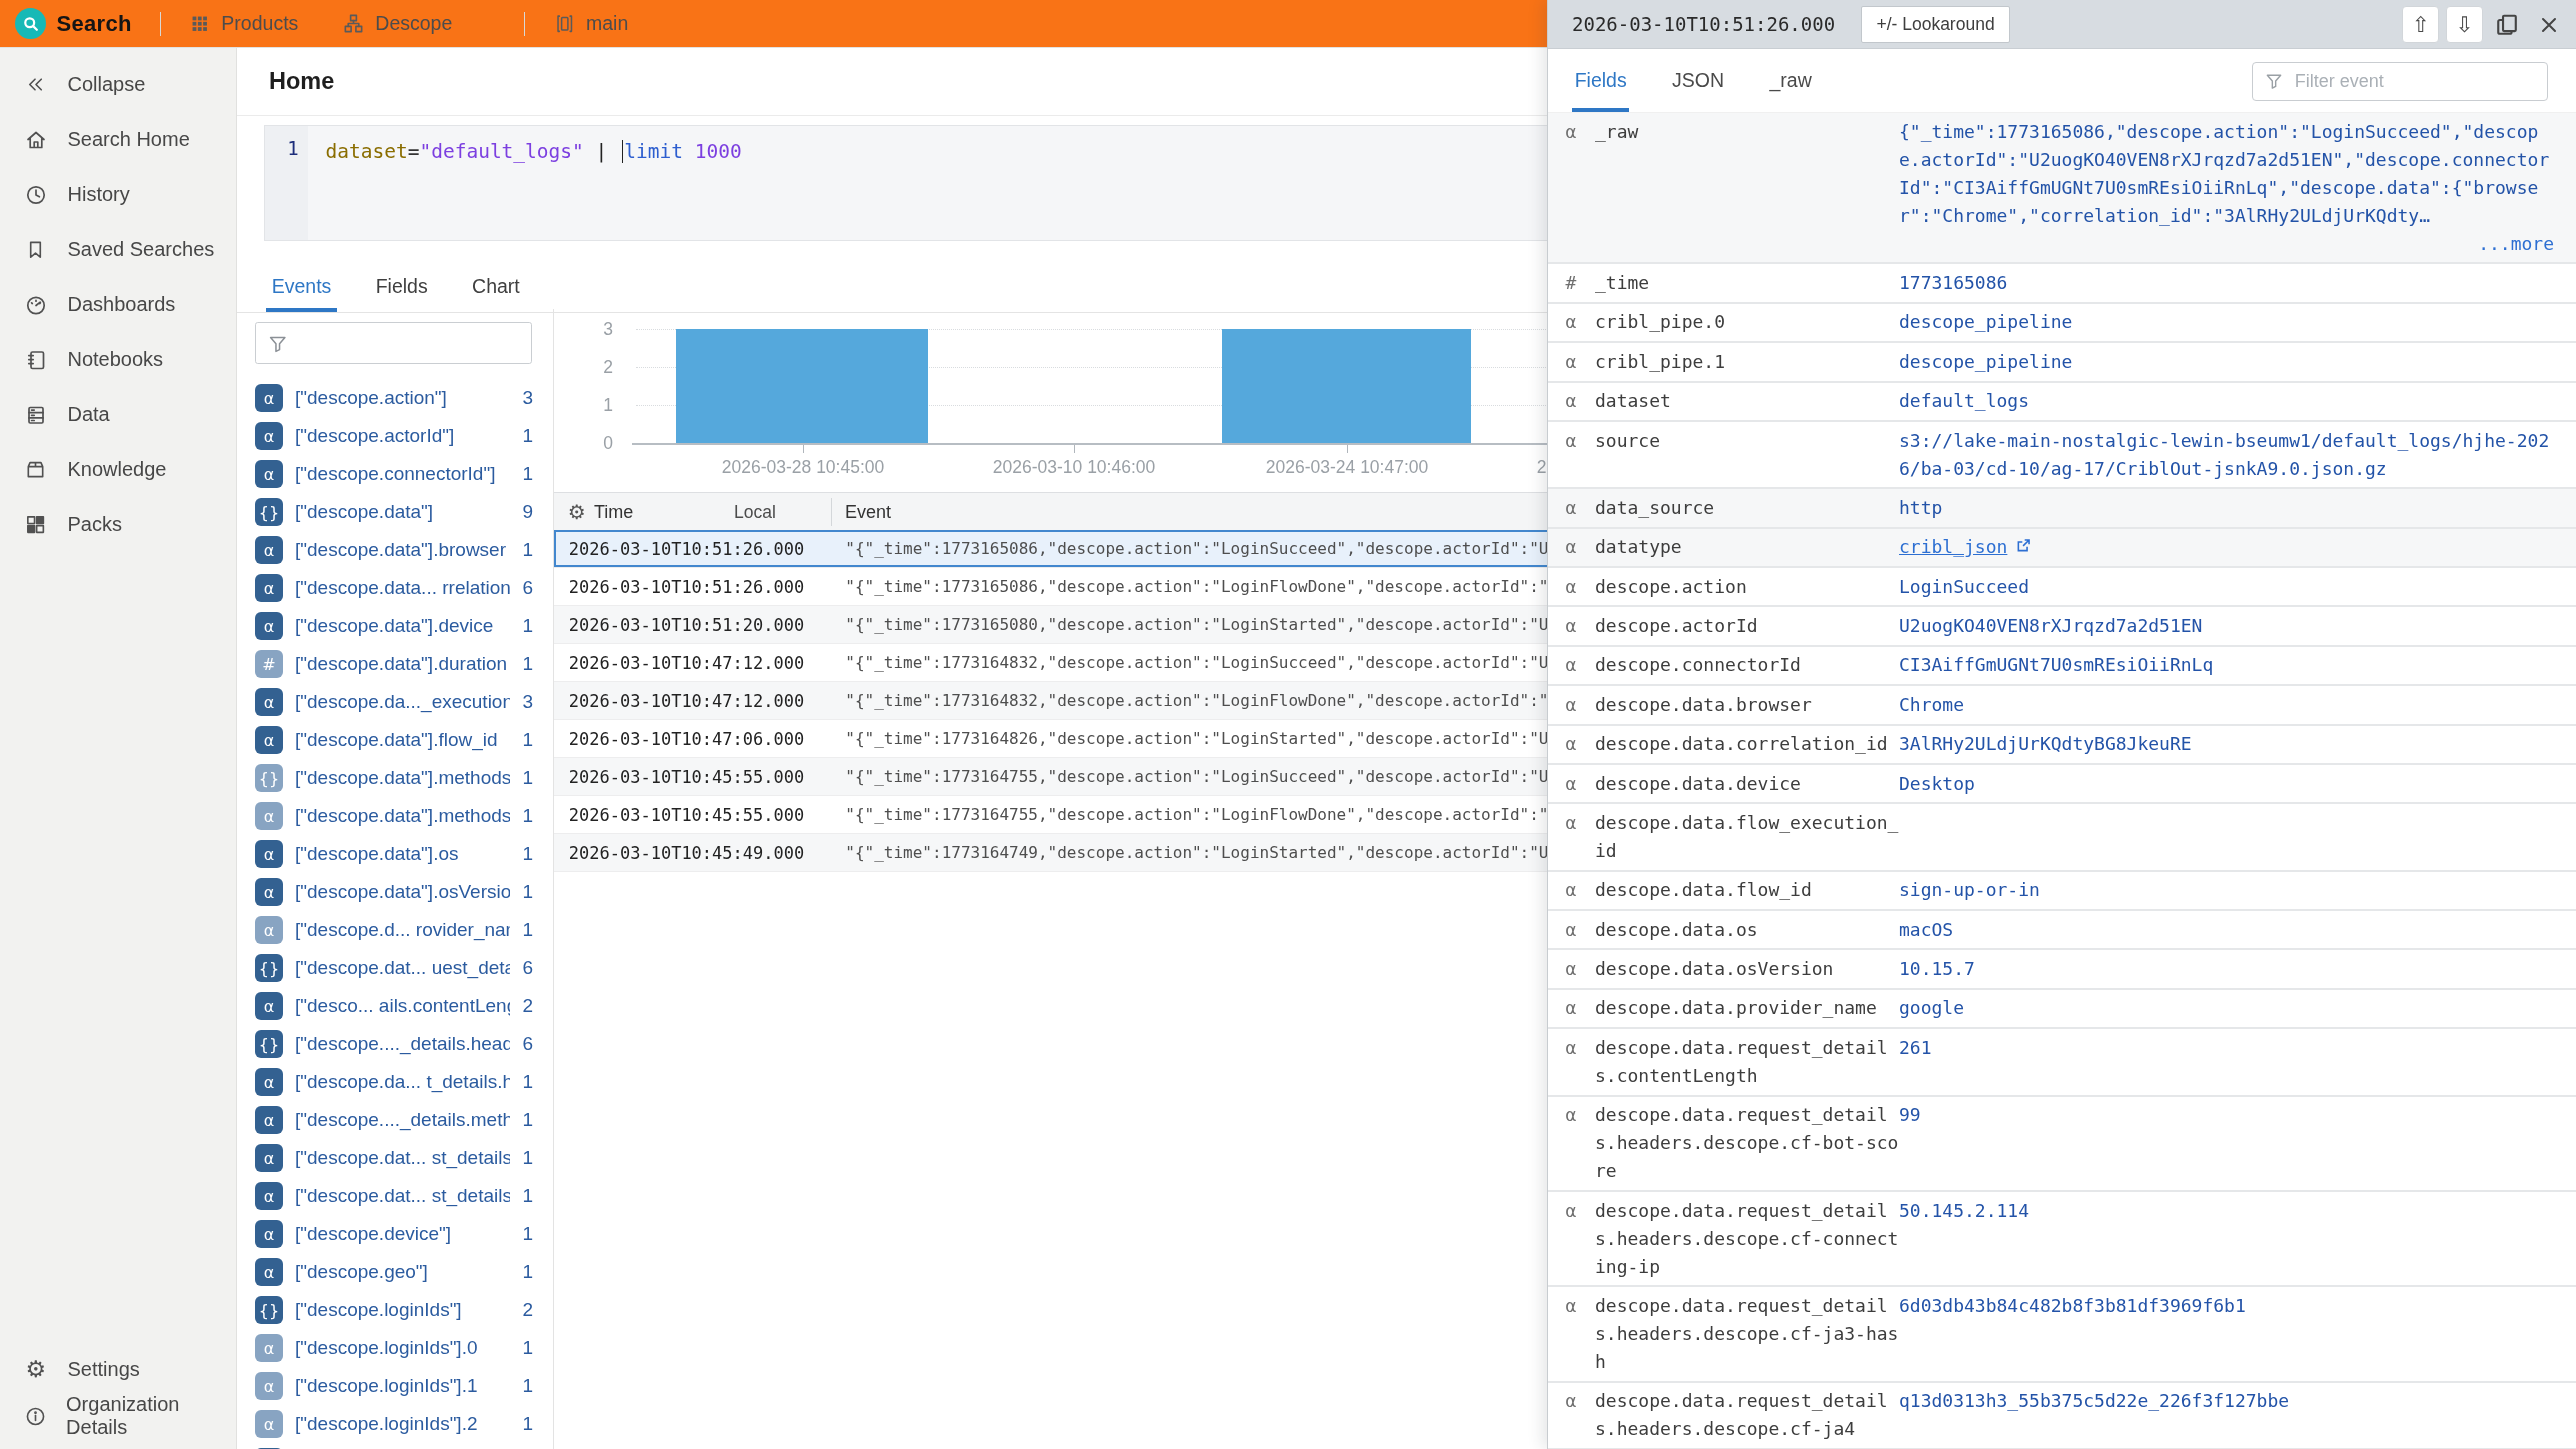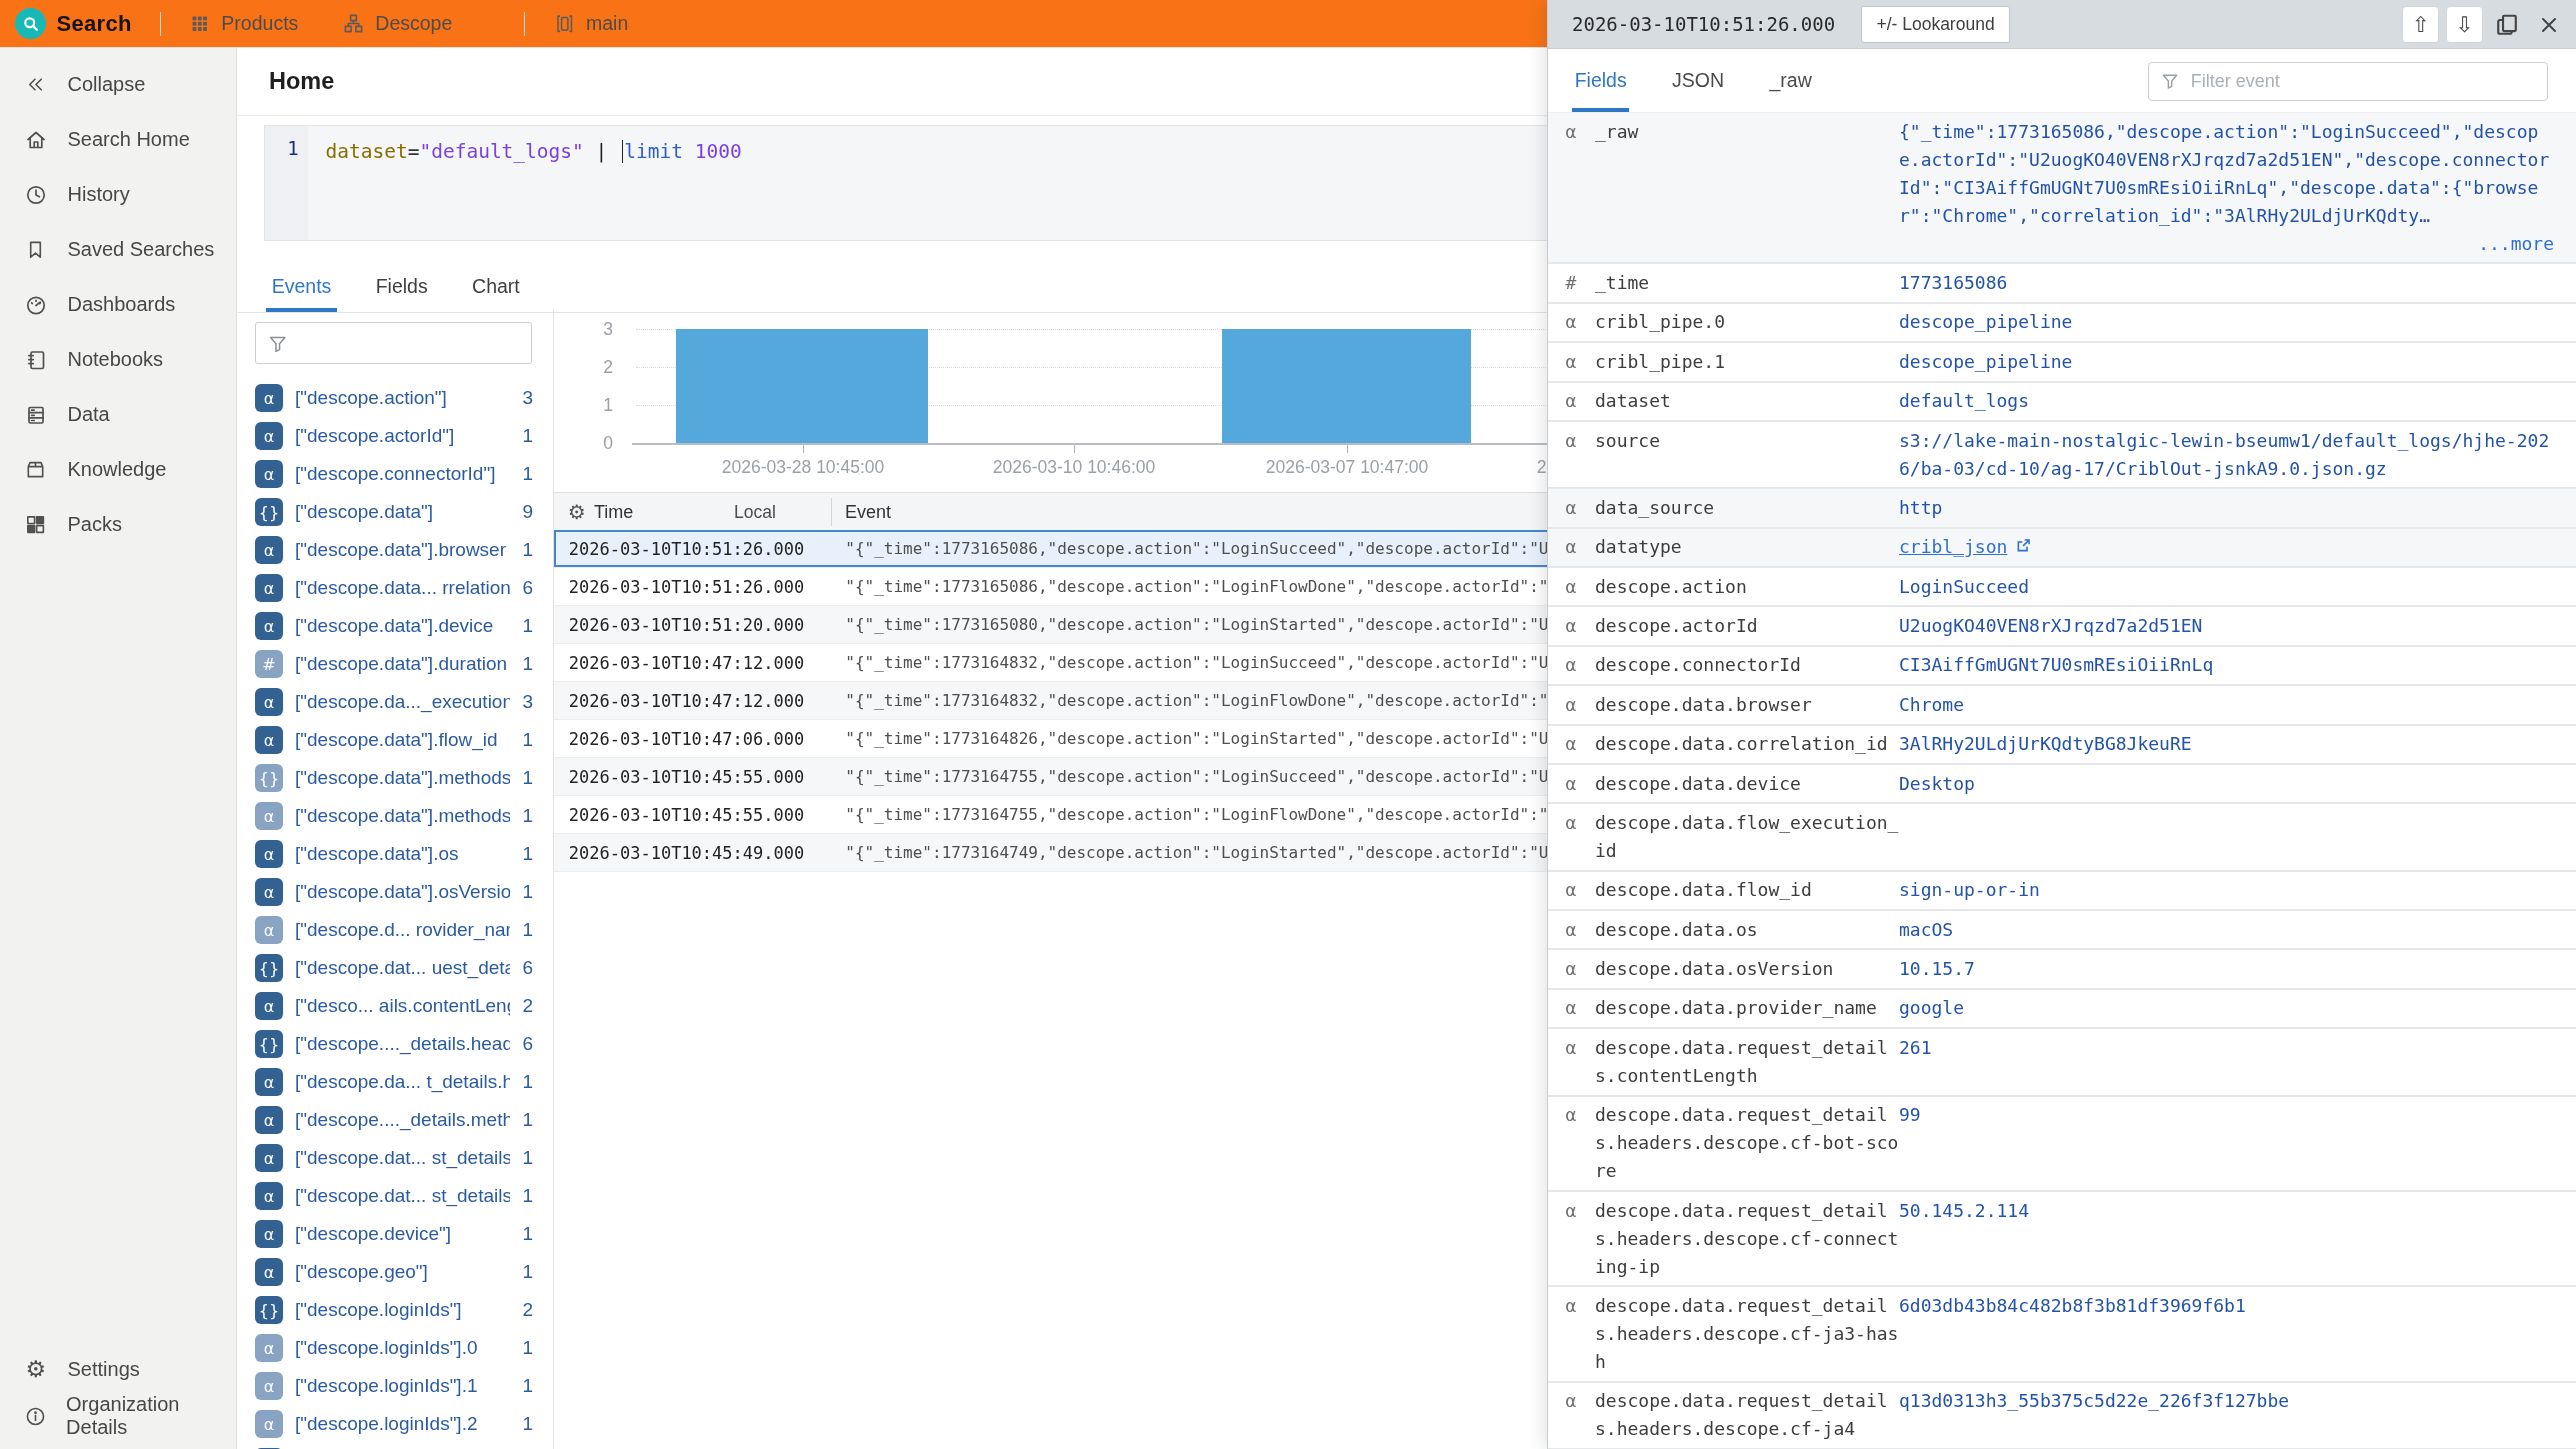--- a/index.html
+++ b/index.html
@@ -96,21 +96,21 @@
   .icon-box{width:35px;height:35px;background:#fff;border:0.7px solid #d2d6da;border-radius:4px;
     display:flex;align-items:center;justify-content:center;font-size:21.5px;color:#4a4a4a;cursor:pointer;}
   .icon-plain{width:35px;height:35px;display:flex;align-items:center;justify-content:center;color:#444;cursor:pointer;}
   .icon-plain svg{stroke:currentColor;fill:none;stroke-width:2;stroke-linecap:round;stroke-linejoin:round;}
 
   .panel-tabs{height:64px;display:flex;align-items:center;padding-left:24px;gap:40px;position:relative;
     border-bottom:0.7px solid #f0f0f0;box-sizing:border-box;}
   .ptab{font-size:19.5px;color:#4a4a4a;height:100%;display:flex;align-items:center;position:relative;padding:0 2.7px;cursor:pointer;}
   .ptab.active{color:#2e77c5;}
   .ptab.active::after{content:"";position:absolute;left:0;right:0;bottom:0;height:4px;background:#2e77c5;}
-  .p-filter{position:absolute;right:29.5px;top:12.8px;width:400px;height:39px;border:1.3px solid #c9cdd1;border-radius:4px;
+  .p-filter{position:absolute;right:29.5px;top:12.8px;width:296px;height:39px;border:1.3px solid #c9cdd1;border-radius:4px;
     display:flex;align-items:center;padding-left:10.7px;gap:8px;box-sizing:border-box;background:#fff;}
   .p-filter .ic{width:21.5px;height:21.5px;color:#9aa0a5;}
   .p-filter input{border:none;outline:none;background:transparent;font-size:18px;flex:1;min-width:0;color:#333;}
   .p-filter input::placeholder{color:#aab0b6;}
 
   .prows{position:absolute;top:113px;left:0;right:0;bottom:0;overflow:hidden;font-family:"DejaVu Sans Mono",monospace;}
   .prow{display:flex;padding:4.7px 0;border-bottom:2px solid #e5e7e9;background:#fff;}
   .prow.shaded{background:#f6f7f8;}
   .p-type{width:47px;padding-left:17.5px;font-size:18px;color:#6f6f6f;flex:none;line-height:28px;box-sizing:border-box;}
   .p-name{width:304px;font-size:18px;color:#3d3d3d;line-height:28px;word-break:break-all;flex:none;}
@@ -461,21 +461,21 @@
           <div class="ylab" style="top: 134px;">0</div>
           <div class="axis" style="top: 134px;"></div>
           <div class="plot">
             <div class="bar" style="left: 31px; width: 252px; bottom: 49px; height: 114px; background: rgb(85, 168, 220);"></div>
             <div class="bar" style="left: 577px; width: 249px; bottom: 49px; height: 114px; background: rgb(85, 168, 220);"></div>
             <div class="tickmark" style="left: 158px; top: 136px;"></div>
             <div class="xlab" style="left: 158px; top: 148px;">2026-03-28 10:45:00</div>
             <div class="tickmark" style="left: 429px; top: 136px;"></div>
             <div class="xlab" style="left: 429px; top: 148px;">2026-03-10 10:46:00</div>
             <div class="tickmark" style="left: 702px; top: 136px;"></div>
-            <div class="xlab" style="left: 702px; top: 148px;">2026-03-07 10:47:00</div>
+            <div class="xlab" style="left: 702px; top: 148px;">2026-03-24 10:47:00</div>
             <div class="tickmark" style="left: 973px; top: 136px;"></div>
             <div class="xlab" style="left: 973px; top: 148px;">2026-03-10 10:48:00</div>
           </div>
         </div>
 
       <div class="table-header">
         <span class="ic" style="left:12px;">⚙</span>
         <span class="th-time">Time</span>
         <span class="th-local">
           <span>Local</span>

